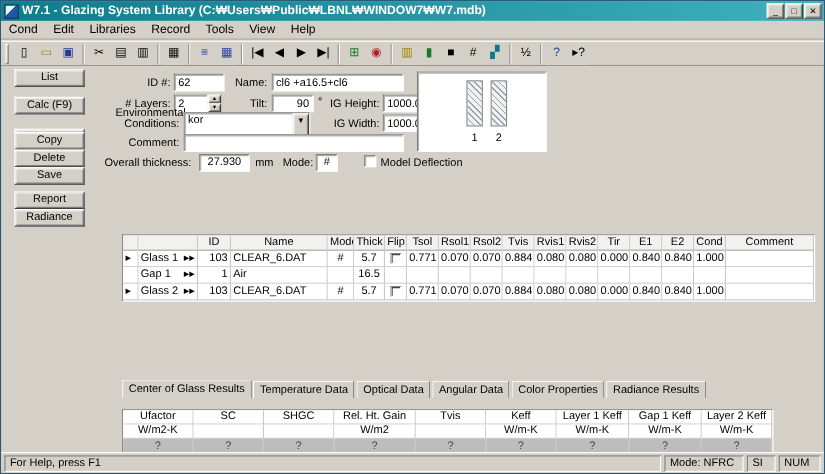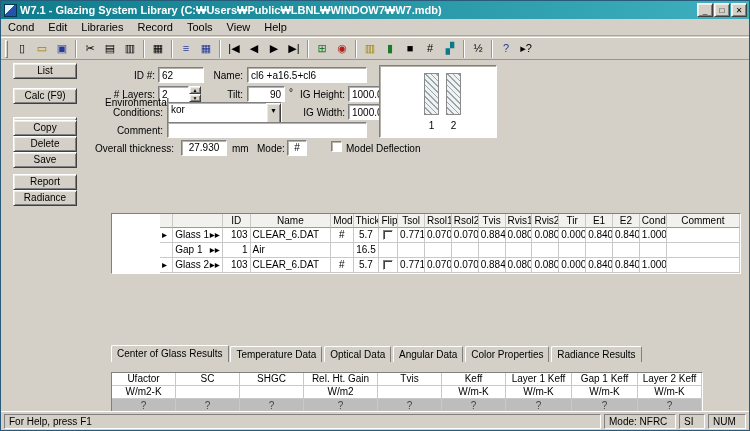--- a/index.html
+++ b/index.html
@@ -49,21 +49,21 @@
   .ddbtn { width:15px; font-size:7px; text-align:center; line-height:14px; }
   .cb { display:inline-block; width:11px; height:11px; vertical-align:middle; }
   
   .preview { position:absolute; left:378px; top:64px; width:118px; height:73px; }
   .hatch { position:absolute; top:7px; width:15px; height:42px; border:1px solid #8a8a8a;
            background:repeating-linear-gradient(45deg,#9aa4a8 0 1px,#eef2f2 1px 4px); }
   .pv-num { position:absolute; top:54px; width:15px; text-align:center; font-size:10px; }
   
   .grid { position:absolute; left:110px; top:212px; width:630px; background:#fff;
           border:1px solid; border-color:#808080 #fff #fff #808080; }
-  .grow { display:flex; height:15px;margin-left:48px; }
+  .grow { display:flex; height:15px; }
   .grow.head { height:14px; }
   .gc { border-right:1px solid #c9c9c9; border-bottom:1px solid #c9c9c9; overflow:hidden; white-space:nowrap;
         font-size:10px; line-height:13px; padding:0 2px; background:#fff; }
   .head .gc { background:#f2f1ed; text-align:center; border-bottom:1px solid #9a9a9a; }
   .cmk{width:14px;} .clb{width:54px; display:flex; justify-content:space-between;} .cid{width:30px; text-align:right;}
   .cnm{width:88px;} .cmd{width:24px; text-align:center;} .cth{width:28px; text-align:center;}
   .cfl{width:20px; text-align:center;} .cnu{width:29px; text-align:center;} .cco{width:80px;}
   .gcb { display:inline-block; width:10px; height:10px; margin-top:2px; background:#fff;
          border:1px solid; border-color:#808080 #fff #fff #808080; box-shadow:inset 1px 1px 0 #404040; }
   

